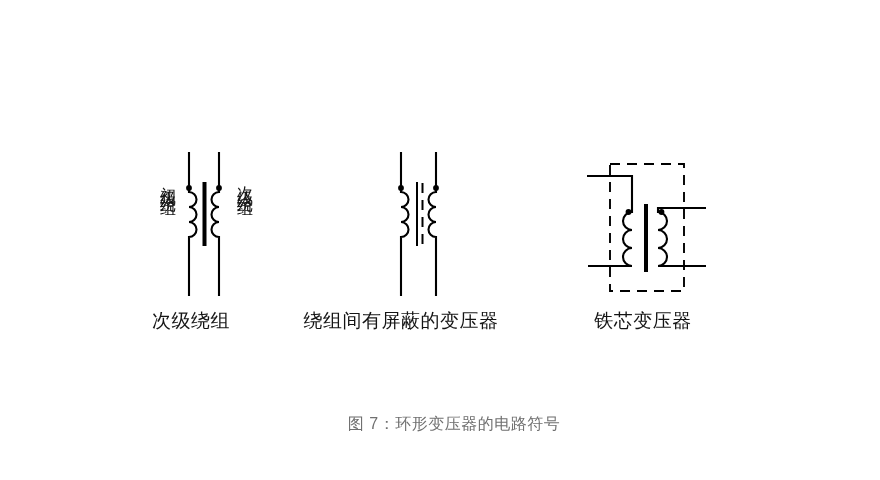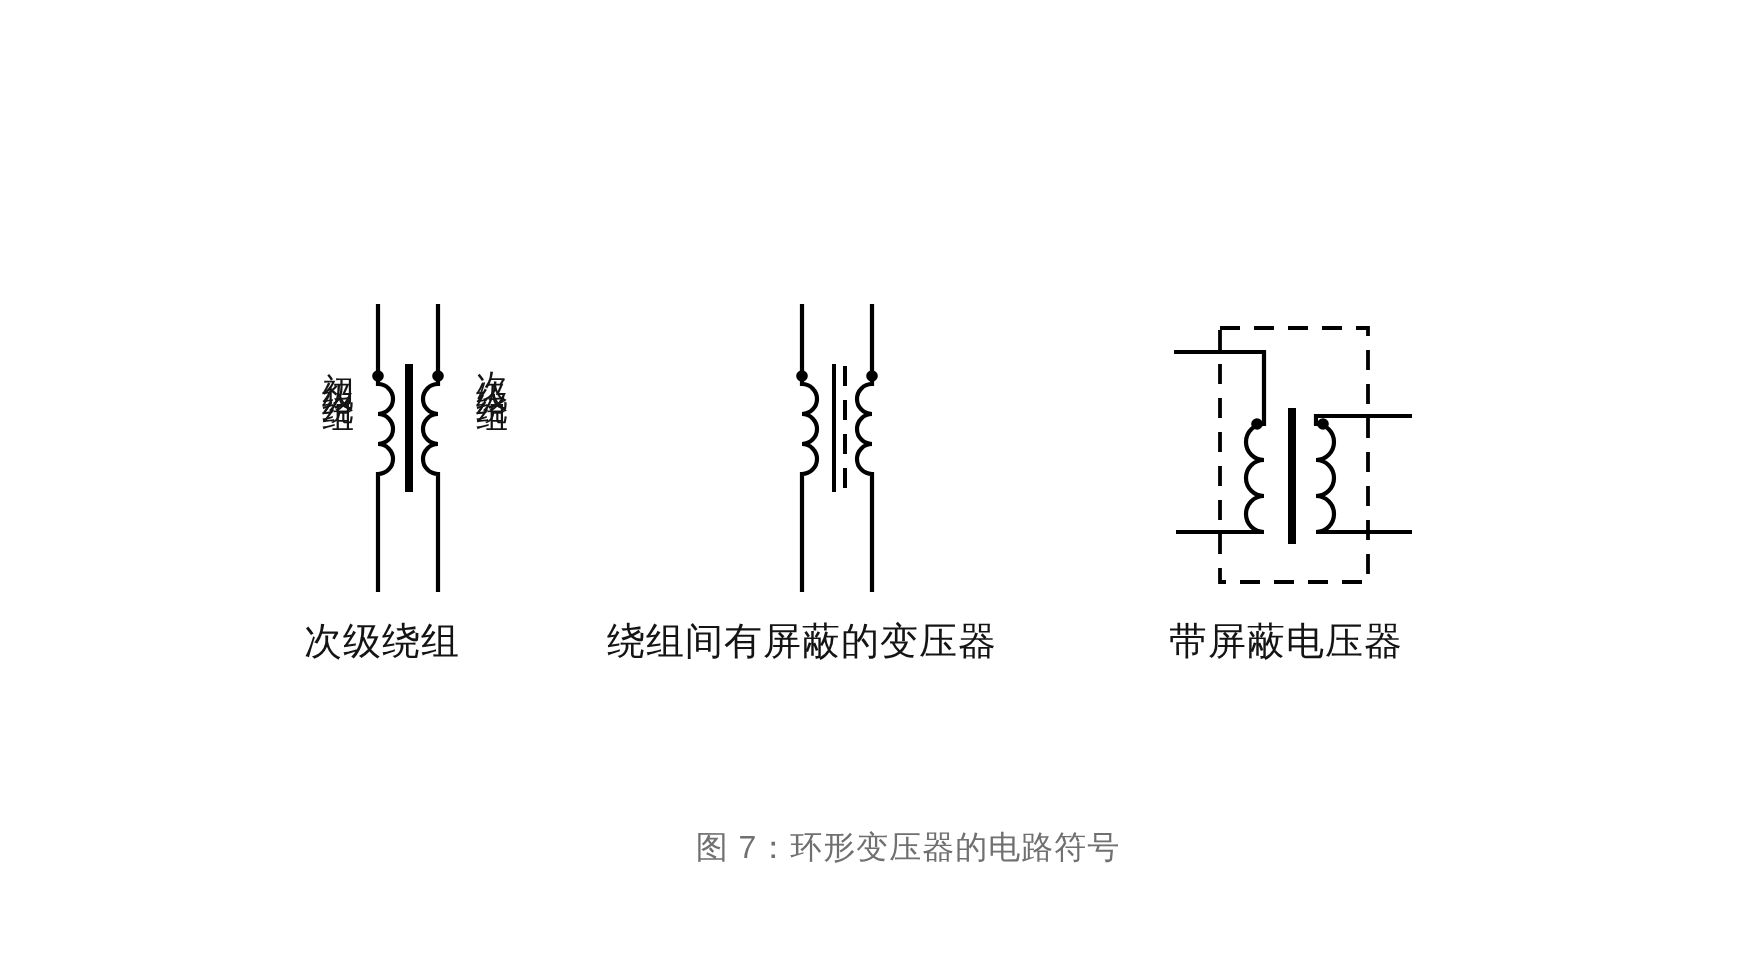--- a/index.html
+++ b/index.html
@@ -82,16 +82,16 @@
       <circle class="dot" cx="628.5" cy="212" r="2.9"></circle>
       <circle class="dot" cx="661.5" cy="212" r="2.9"></circle>
     </g>
   </svg>
 
   <div class="vlabel" style="left:157px; top:173px;">初级绕组</div>
   <div class="vlabel" style="left:234px; top:173px;">次级绕组</div>
 
   <div class="caption" style="left:191px;">次级绕组</div>
   <div class="caption" style="left:401px;">绕组间有屏蔽的变压器</div>
-  <div class="caption" style="left:643px;">带屏蔽电压器</div>
+  <div class="caption" style="left:643px;">铁芯变压器</div>
 
   <div class="figcaption">图 7：环形变压器的电路符号</div>
 </div>
 
 </body></html>

